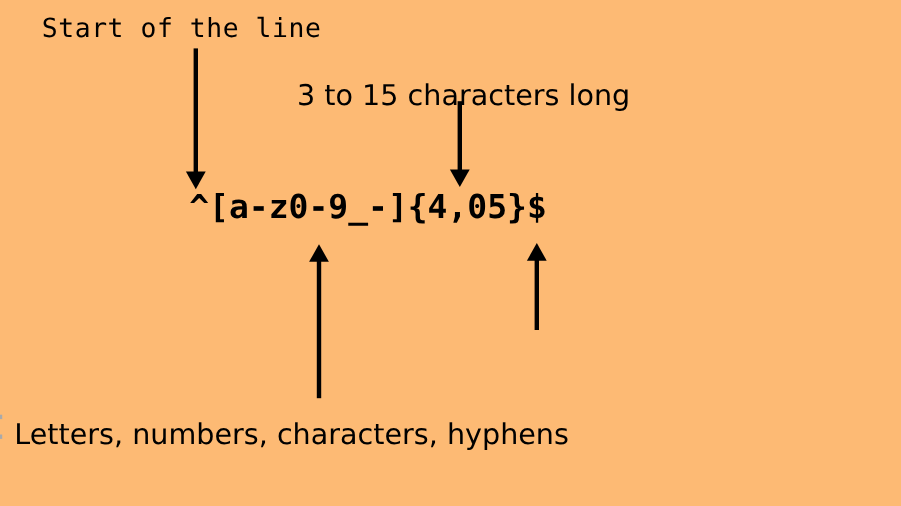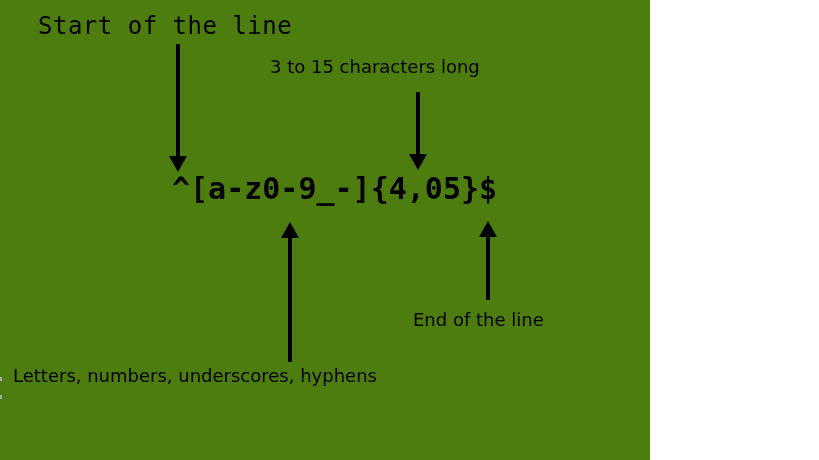--- a/index.html
+++ b/index.html
@@ -2,40 +2,41 @@
 <html><head>
 <meta charset="utf-8">
 <style>
   html, body {
     margin: 0;
     padding: 0;
     background: #ffffff;
   }
   .canvas {
     position: relative;
-    width: 650px;
+    width: 819px;
     height: 460px;
-    background: #4d7c0f;
+    background: #fdba74;
     overflow: hidden;
     font-family: "DejaVu Sans", sans-serif;
     color: #000000;
   }
   .label {
     position: absolute;
     white-space: nowrap;
     color: #000000;
     line-height: 1.1;
   }
   .mono-label {
     font-family: "DejaVu Sans Mono", monospace;
     font-size: 24px;
     letter-spacing: 0.5px;
   }
   .sans-label {
-    font-size: 18px;
+    font-size: 26px;
+    margin-top: 16px;
   }
   .regex-text {
     font-family: "DejaVu Sans Mono", monospace;
     font-weight: bold;
     font-size: 30px;
     letter-spacing: 0;
   }
   .arrow {
     position: absolute;
   }
@@ -101,20 +102,19 @@
   <div class="arrow up" style="left: 281px; top: 222px; width: 18px; height: 140px;">
     <span class="shaft"></span>
     <span class="head"></span>
   </div>
 
   <div class="arrow up" style="left: 479px; top: 221px; width: 18px; height: 79px;">
     <span class="shaft"></span>
     <span class="head"></span>
   </div>
 
-  <div class="label sans-label" style="left: 413px; top: 310px;">End of the line</div>
 
-  <div class="label sans-label" style="left: 13px; top: 366px;">Letters, numbers, underscores, hyphens</div>
+  <div class="label sans-label" style="left: 13px; top: 366px;">Letters, numbers, characters, hyphens</div>
 
   <div class="edge-artifact" style="top: 377px;"></div>
   <div class="edge-artifact" style="top: 395px;"></div>
 
 </div>
 
 </body></html>

